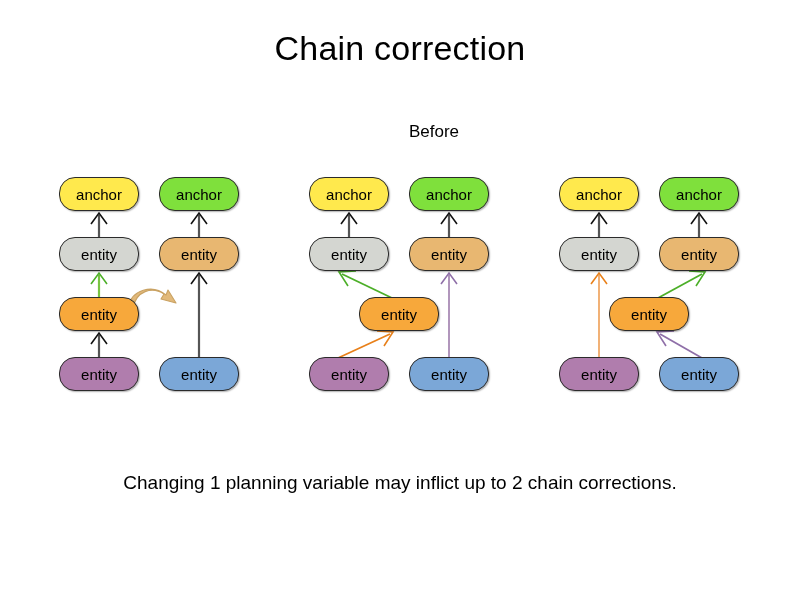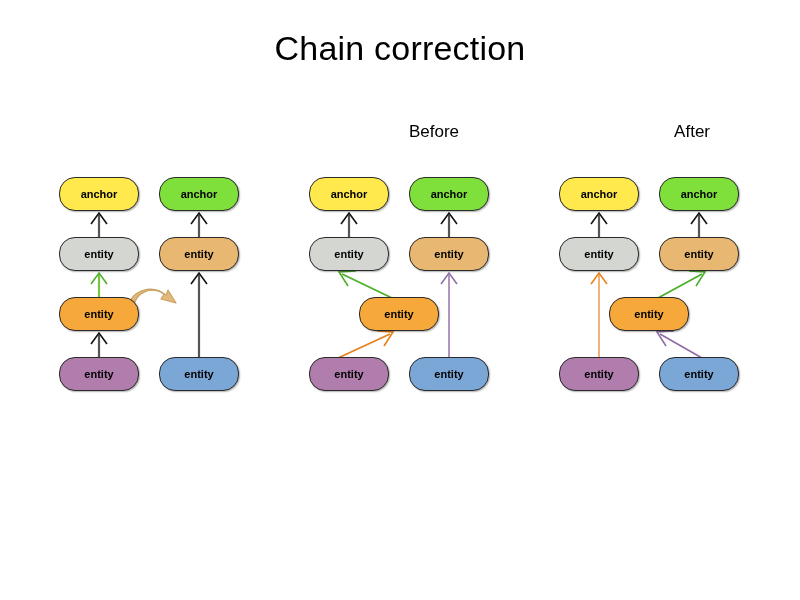--- a/index.html
+++ b/index.html
@@ -60,38 +60,36 @@
   .node-box {
     position: absolute;
     width: 80px;
     height: 34px;
     box-sizing: border-box;
     border: 1.4px solid #2b2b2b;
     border-radius: 16px;
     display: flex;
     align-items: center;
     justify-content: center;
-    font-size: 11px;
+    font-size: 15px;
     line-height: 19px;
     color: #000000;
     box-shadow: 1px 1px 1.5px rgba(0,0,0,0.30);
     white-space: nowrap;
-    font-weight: bold;
   }
 </style>
 </head>
 <body>
 
 <div id="slide">
 
   <div class="title">Chain correction</div>
 
   <div class="panel-label" style="left:339px; top:122px; width:120px;">Before</div>
 
-  <div class="panel-label" style="left:590px; top:122px; width:120px;">After</div>
 
   <svg class="diagram" viewBox="0 0 800 600" xmlns="http://www.w3.org/2000/svg">
 
     <g>
 
       <g>
         <line x1="99" y1="237" x2="99" y2="215" stroke="#555555" stroke-width="2.2"></line>
         <path d="M 91 224 L 99 213 L 107 224" fill="none" stroke="#111111" stroke-width="1.6"></path>
       </g>
 
@@ -191,14 +189,15 @@
   <div class="node-box" style="left:409px; top:357px; background:#7BA7D7;">entity</div>
 
   <div class="node-box" style="left:559px; top:177px; background:#FFE94D;">anchor</div>
   <div class="node-box" style="left:659px; top:177px; background:#7FE03C;">anchor</div>
   <div class="node-box" style="left:559px; top:237px; background:#D4D6D1;">entity</div>
   <div class="node-box" style="left:659px; top:237px; background:#E8B771;">entity</div>
   <div class="node-box" style="left:609px; top:297px; background:#F7A83B;">entity</div>
   <div class="node-box" style="left:559px; top:357px; background:#B07DAD;">entity</div>
   <div class="node-box" style="left:659px; top:357px; background:#7BA7D7;">entity</div>
 
+  <div class="caption">Changing 1 planning variable may inflict up to 2 chain corrections.</div>
 
 </div>
 
 </body></html>

